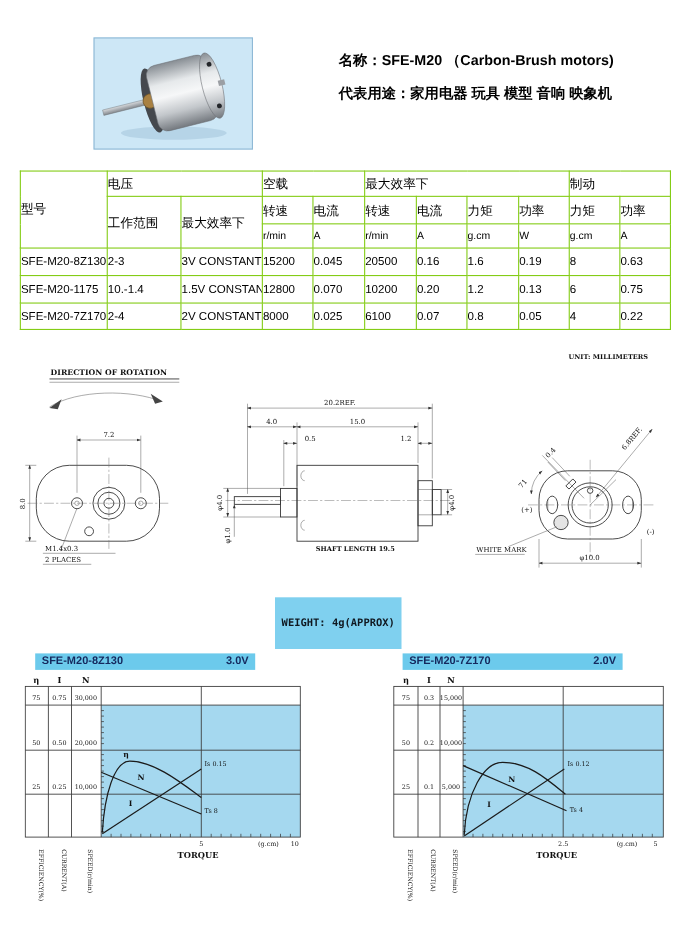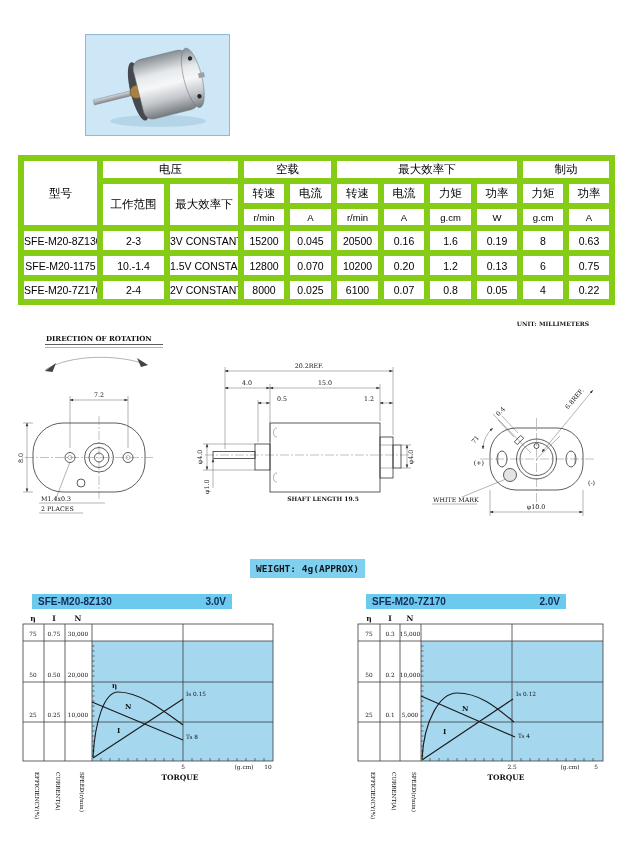--- a/index.html
+++ b/index.html
@@ -6,35 +6,35 @@
   .page{position:relative;width:630px;height:850px;background:#fff;overflow:hidden;
         font-family:"Liberation Sans",sans-serif;color:#000;}
   
   .photo-panel{position:absolute;left:85px;top:34px;width:143px;height:100px;
         background:#cde7f6;border:1px solid #8fb9d6;}
   .product-info{position:absolute;left:308px;top:40px;font-size:13px;font-weight:bold;
         line-height:30px;white-space:nowrap;}
   
   table.spec{position:absolute;left:18px;top:155px;width:591px;border-collapse:collapse;
         table-layout:fixed;font-size:10.5px;}
-  table.spec td{border:6px solid #84cc16;text-align:center;vertical-align:middle;
+  table.spec td{border:1px solid #84cc16;vertical-align:middle;
         padding:0;overflow:hidden;white-space:nowrap;}
   table.spec .hd{font-size:11.5px;}
   table.spec .un{font-size:9.5px;margin-top:29px;}
   
   .drawings{position:absolute;left:15px;top:318px;}
   .ln{stroke:#333;stroke-width:.8;fill:none;}
   .thin{stroke:#555;stroke-width:.45;fill:none;}
   .cl{stroke:#777;stroke-width:.45;fill:none;stroke-dasharray:9 2 2 2;}
   .dm{font:6.3px "DejaVu Serif",serif;fill:#111;}
   .dmb{font:bold 7px "DejaVu Serif",serif;fill:#111;}
   .dmt{font:bold 6px "DejaVu Serif",serif;fill:#111;}
   
   .weight{position:absolute;left:250px;top:543px;background:#7fd0ef;
-        font:bold 9.5px "DejaVu Sans Mono",monospace;padding:4px 6px;color:#101820;margin-top:16px;}
+        font:bold 9.5px "DejaVu Sans Mono",monospace;padding:18px 6px;color:#101820;}
   
   .chart{position:absolute;top:592px;width:252px;height:255px;}
   .chart.left{left:22px;} .chart.right{left:356px;}
   .chart-bar{position:absolute;left:10px;top:2px;width:200px;height:15px;background:#6ccaec;
         display:flex;justify-content:space-between;align-items:center;padding:0 6px;
         box-sizing:border-box;font:bold 10px "Liberation Sans",sans-serif;color:#15295e;}
   .chart-svg{position:absolute;left:0;top:0;}
   .plot-bg{fill:#a5d8ef;}
   .cln{stroke:#3c3c3c;stroke-width:.8;fill:none;}
   .tick{stroke:#3c3c3c;stroke-width:.7;fill:none;}
@@ -72,20 +72,22 @@
         <rect x="52" y="21" width="56" height="61" rx="9" fill="url(#bodyGrad)" stroke="#6d7176" stroke-width="0.5"></rect>
         <ellipse cx="108" cy="51.5" rx="9" ry="30.5" fill="url(#bodyGrad)" stroke="#6d7176" stroke-width="0.5"></ellipse>
         <circle cx="110" cy="32" r="2.2" fill="#23262a"></circle>
         <circle cx="110" cy="71" r="2.2" fill="#23262a"></circle>
         <rect x="114" y="48.5" width="6" height="5" fill="#9b9fa4"></rect>
       </g>
     </svg>
   </div>
 
   <div class="product-info">
+    <div>名称：SFE-M20 （Carbon-Brush motors)</div>
+    <div>代表用途：家用电器 玩具 模型 音响 映象机</div>
   </div>
 
   <table class="spec">
     <colgroup>
       <col style="width:79px">
         <col style="width:67px">
         <col style="width:74px">
       <col style="width:46px">
         <col style="width:47px">
         <col style="width:47px">

